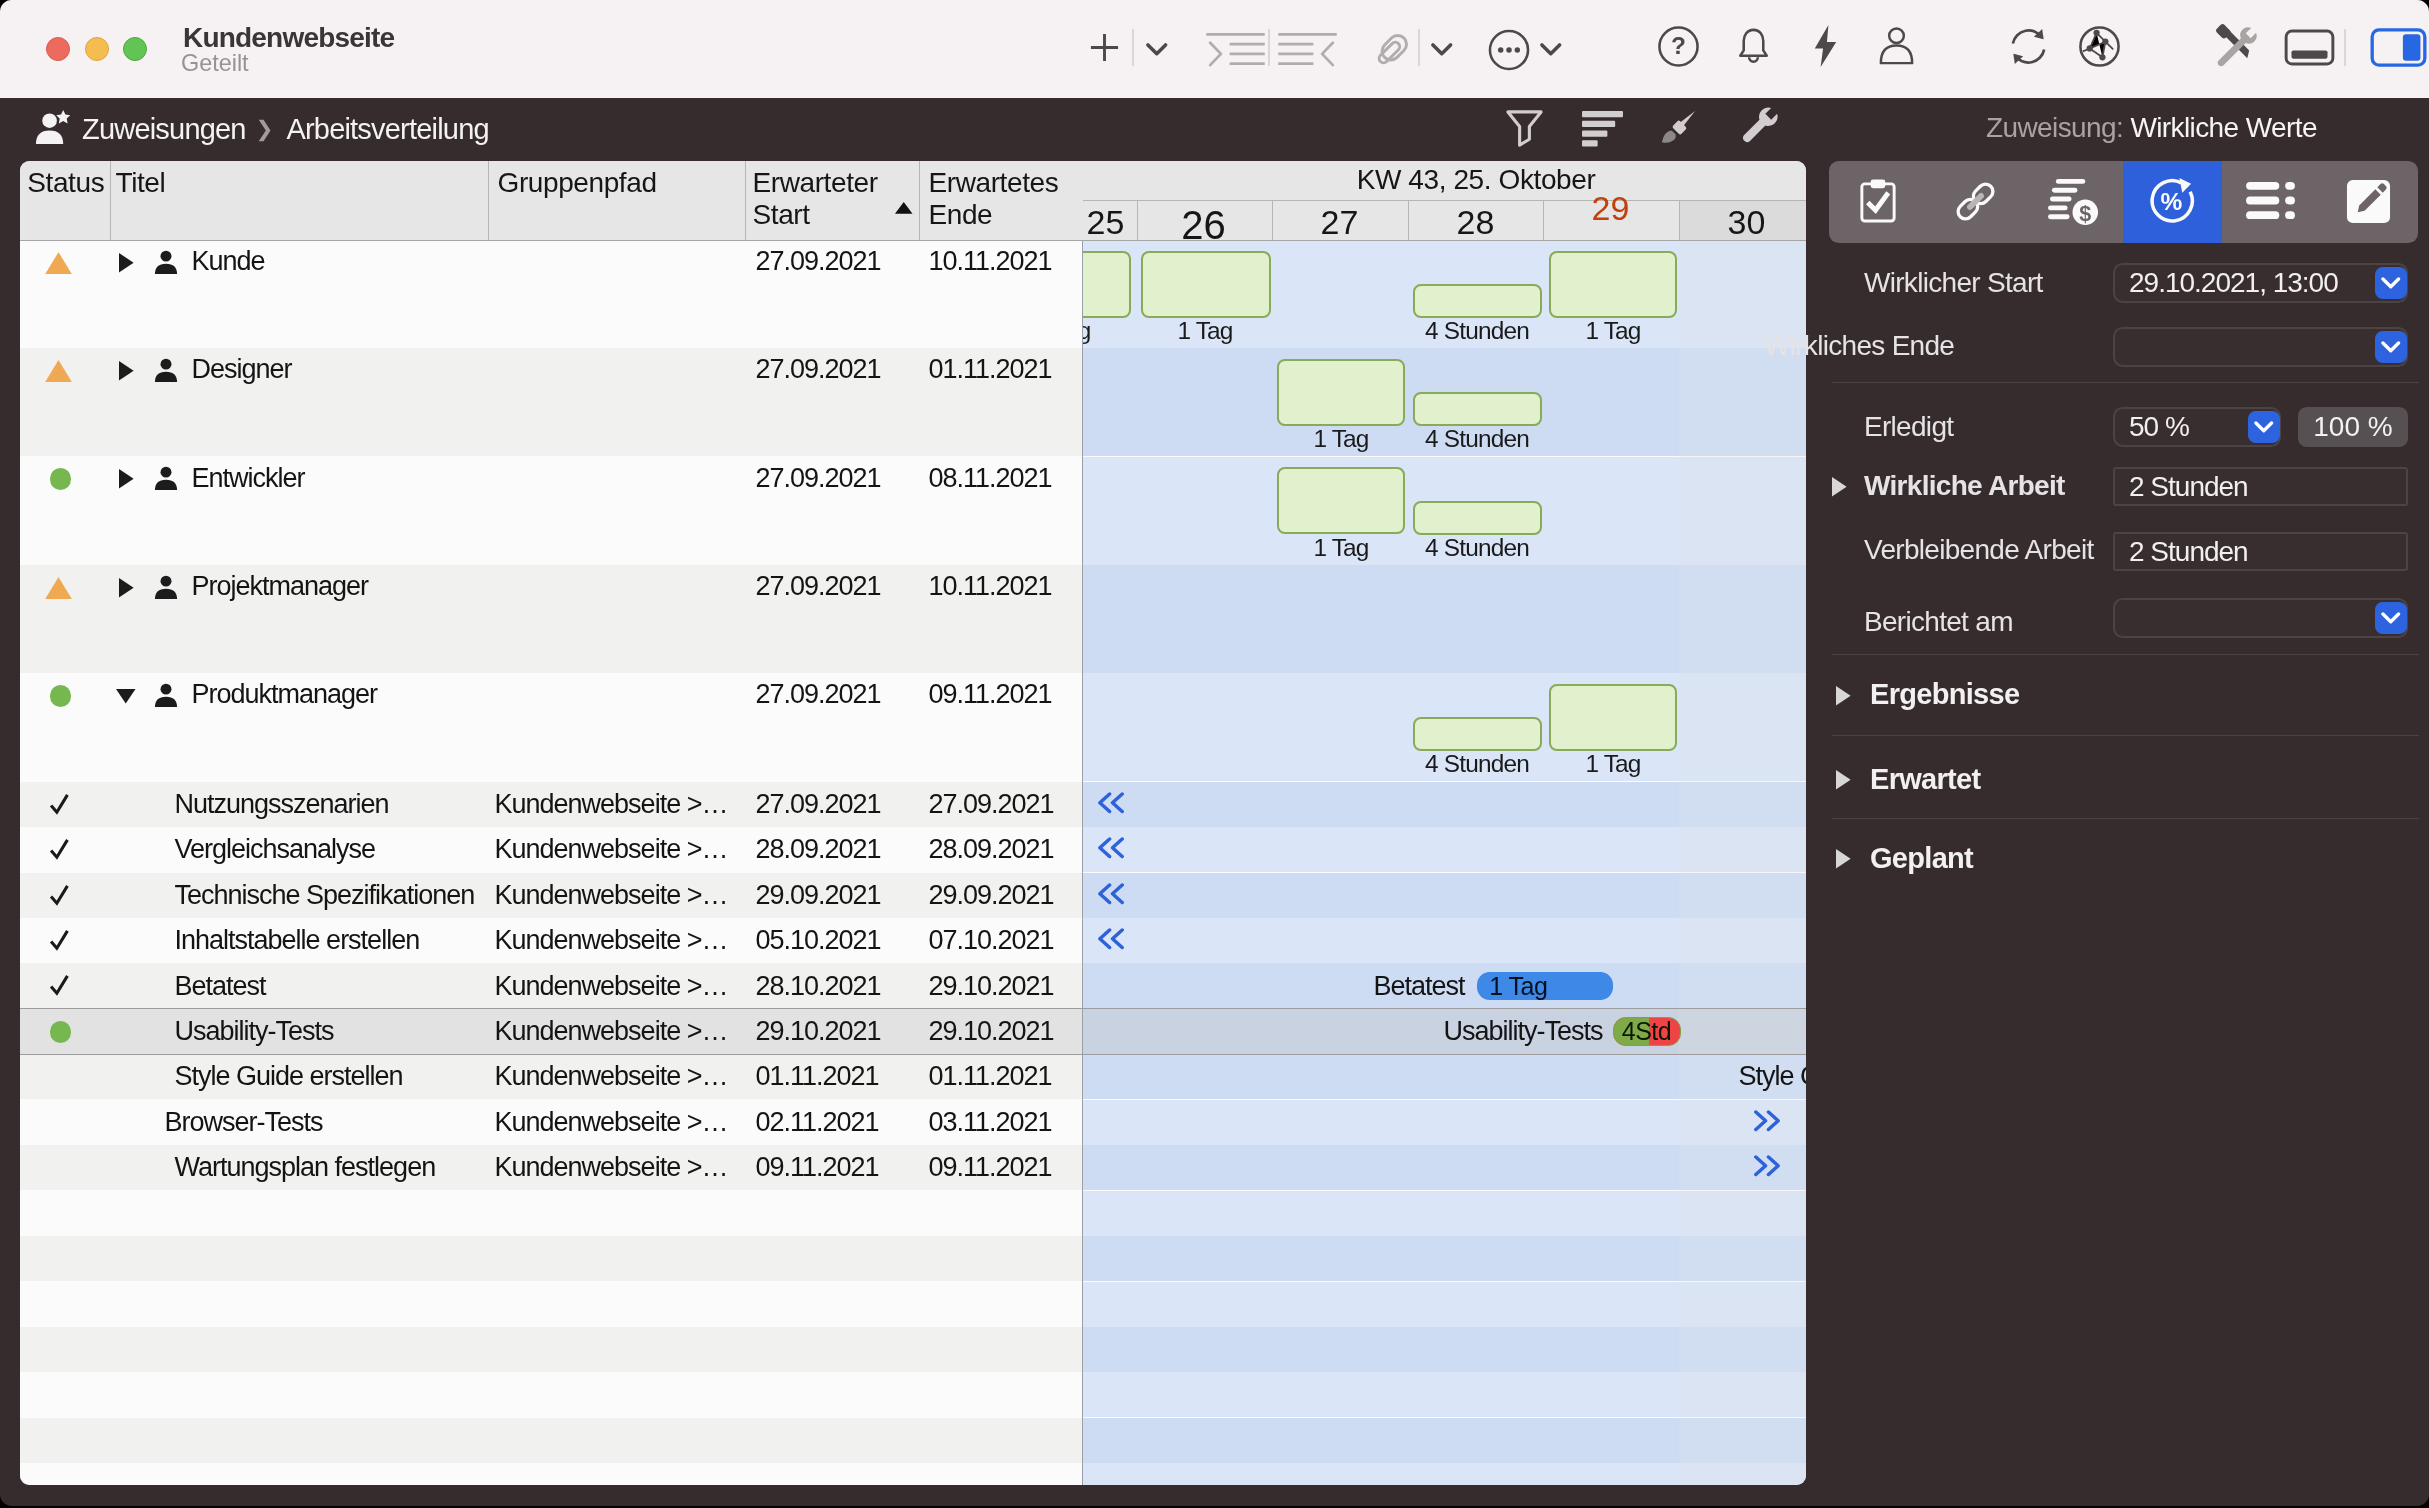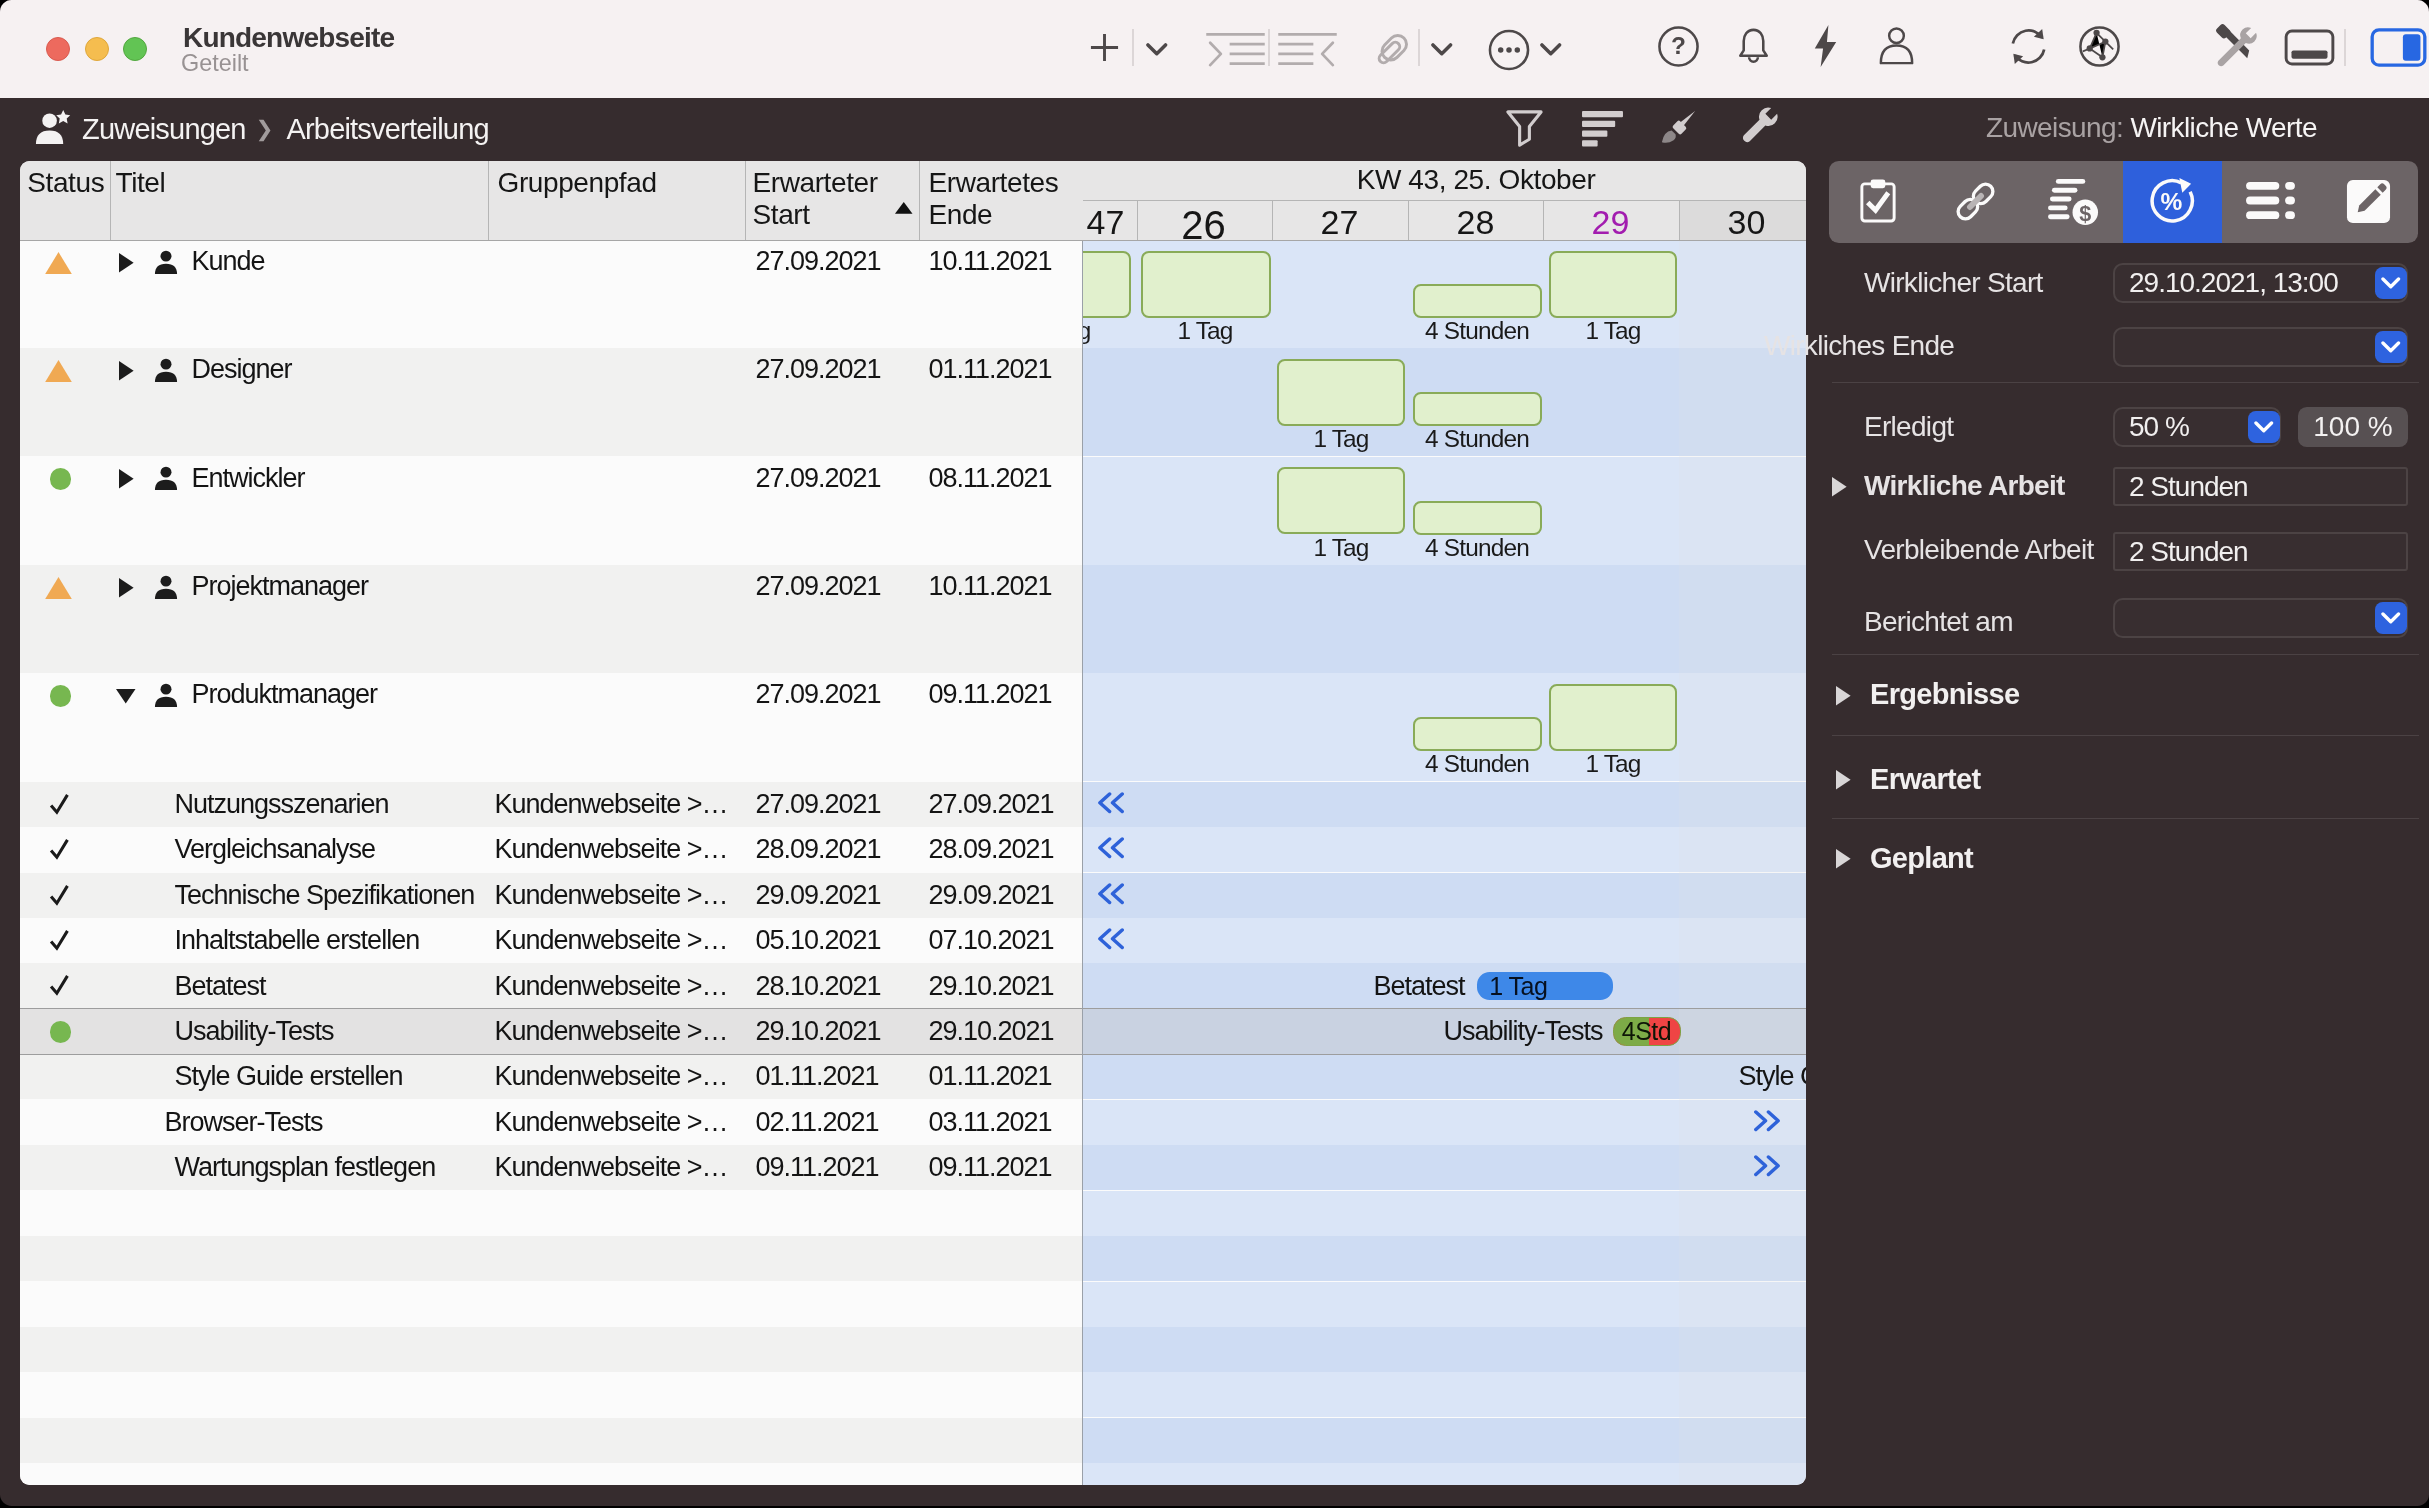--- a/index.html
+++ b/index.html
@@ -199,25 +199,25 @@
 <div class="a" style="left:1659px;top:40px;width:1px;height:39px;background:#b5b5b5;"></div>
 <div class="a" style="left:7.8px;top:5.9px;font-size:28px;color:#161616;letter-spacing:-0.4px;">Status</div>
 <div class="a" style="left:96px;top:5.9px;font-size:28px;color:#161616;letter-spacing:-0.4px;">Titel</div>
 <div class="a" style="left:478px;top:5.9px;font-size:28px;color:#161616;letter-spacing:-0.4px;">Gruppenpfad</div>
 <div class="a" style="left:733px;top:5.9px;font-size:28px;color:#161616;letter-spacing:-0.4px;">Erwarteter<br>Start</div>
 <div class="a" style="left:909px;top:5.9px;font-size:28px;color:#161616;letter-spacing:-0.4px;">Erwartetes<br>Ende</div>
 <svg class="a" style="left:874px;top:40px" width="19.5" height="13.7" viewBox="0 0 20 14">
       <path d="M10 1 L19 13 H1 Z" fill="#111"></path>
     </svg>
 <div class="a" style="left:1063px;top:2.9px;width:723px;text-align:center;font-size:28px;color:#161616;letter-spacing:-0.4px;"><span style="position:relative;left:32px;">KW 43, 25. Oktober</span></div>
-<div class="a" style="left:1047px;top:42px;width:78px;text-align:center;font-size:34px;color:#161616;">47</div>
+<div class="a" style="left:1047px;top:42px;width:78px;text-align:center;font-size:34px;color:#161616;">25</div>
 <div class="a" style="left:1145px;top:42px;width:78px;text-align:center;font-size:40px;color:#161616;">26</div>
 <div class="a" style="left:1281px;top:42px;width:78px;text-align:center;font-size:34px;color:#161616;">27</div>
 <div class="a" style="left:1417px;top:42px;width:78px;text-align:center;font-size:34px;color:#161616;">28</div>
-<div class="a" style="left:1552px;top:42px;width:78px;text-align:center;font-size:34px;color:#a21caf;">29</div>
+<div class="a" style="left:1552px;top:28px;width:78px;text-align:center;font-size:34px;color:#c2410c;">29</div>
 <div class="a" style="left:1688px;top:42px;width:78px;text-align:center;font-size:34px;color:#161616;">30</div>
 <svg class="a" style="left:25px;top:91px" width="27" height="22.4" viewBox="0 0 28 23">
       <path d="M14 0 L28 23 H0 Z" fill="#f0a953"></path>
     </svg>
 <svg class="a" style="left:98px;top:91px" width="16.6" height="21.5" viewBox="0 0 17 22">
       <path d="M1 1 L16 11 L1 21 Z" fill="#1c1c1c"></path>
     </svg>
 <svg class="a" style="left:133px;top:89px" width="26" height="24.4" viewBox="0 0 27 25">
 <circle cx="13.5" cy="6.2" r="5.7" fill="#1c1c1c"></circle>
       <path d="M2 25 q0 -11 11.5 -11 q11.5 0 11.5 11 Z" fill="#1c1c1c"></path>

